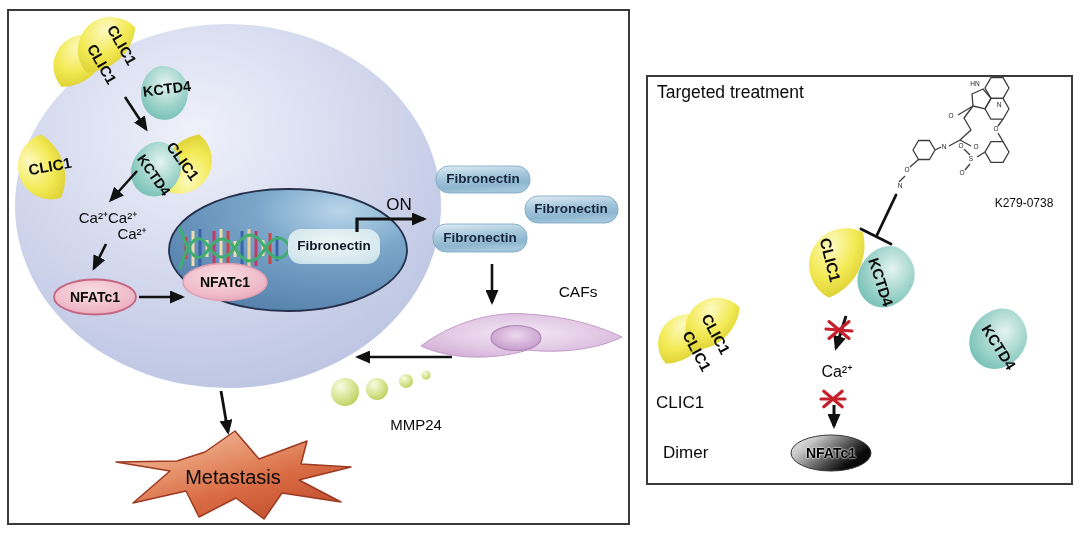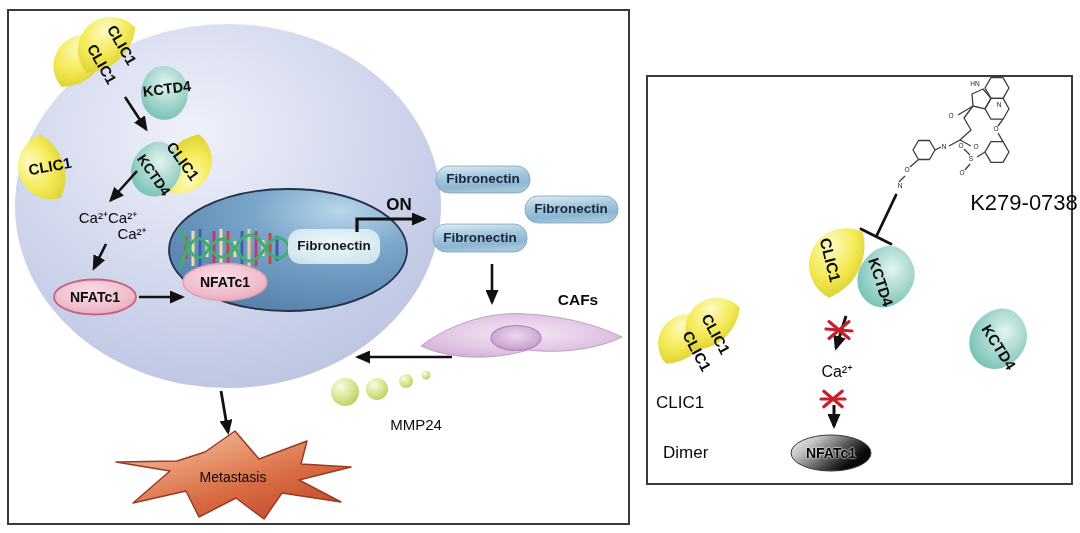--- a/index.html
+++ b/index.html
@@ -230,29 +230,30 @@
   <div class="lbl" style="left:102px;top:64px;font-size:15px;font-weight:600;transform:translate(-50%,-50%) rotate(60deg);">CLIC1</div>
   <div class="lbl" style="left:167px;top:89px;font-size:14.5px;font-weight:600;transform:translate(-50%,-50%) rotate(-7deg);">KCTD4</div>
   <div class="lbl" style="left:50px;top:166px;font-size:15px;font-weight:600;transform:translate(-50%,-50%) rotate(-10deg);">CLIC1</div>
   <div class="lbl" style="left:183px;top:161px;font-size:15px;font-weight:600;transform:translate(-50%,-50%) rotate(54deg);">CLIC1</div>
   <div class="lbl" style="left:154px;top:175px;font-size:14px;font-weight:600;transform:translate(-50%,-50%) rotate(55deg);">KCTD4</div>
   <div class="lbl" style="left:108px;top:217px;font-size:15px;font-weight:500;">Ca²⁺Ca²⁺</div>
   <div class="lbl" style="left:132px;top:233px;font-size:15px;font-weight:500;">Ca²⁺</div>
   <div class="lbl" style="left:95px;top:297px;font-size:14px;font-weight:600;">NFATc1</div>
   <div class="lbl" style="left:225px;top:282px;font-size:14px;font-weight:600;">NFATc1</div>
   <div class="lbl" style="left:334px;top:246px;font-size:13.5px;font-weight:700;color:#101826;">Fibronectin</div>
-  <div class="lbl" style="left:399px;top:204px;font-size:17px;font-weight:700;">ON</div>
+  <div class="lbl" style="left:399px;top:204px;font-size:17px;font-weight:400;">ON</div>
   <div class="lbl" style="left:483px;top:179px;font-size:13.5px;font-weight:700;color:#16263f;">Fibronectin</div>
   <div class="lbl" style="left:571px;top:209px;font-size:13.5px;font-weight:700;color:#16263f;">Fibronectin</div>
   <div class="lbl" style="left:480px;top:238px;font-size:13.5px;font-weight:700;color:#16263f;">Fibronectin</div>
-  <div class="lbl" style="left:578px;top:300px;font-size:15.5px;font-weight:700;">CAFs</div>
+  <div class="lbl" style="left:578px;top:292px;font-size:15.5px;font-weight:400;">CAFs</div>
   <div class="lbl" style="left:416px;top:424px;font-size:15px;font-weight:500;">MMP24</div>
-  <div class="lbl" style="left:233px;top:477px;font-size:14px;font-weight:500;">Metastasis</div>
-
-  <div class="lbl" style="left:1024px;top:203px;font-size:22px;font-weight:500;">K279-0738</div>
+  <div class="lbl" style="left:233px;top:477px;font-size:20px;font-weight:500;">Metastasis</div>
+
+  <div class="lbl-tl" style="left:657px;top:84px;font-size:17.5px;font-weight:500;">Targeted treatment</div>
+  <div class="lbl" style="left:1024px;top:203px;font-size:12px;font-weight:500;">K279-0738</div>
   <div class="lbl" style="left:830px;top:260px;font-size:15.5px;font-weight:600;transform:translate(-50%,-50%) rotate(76deg);">CLIC1</div>
   <div class="lbl" style="left:881px;top:282px;font-size:15px;font-weight:600;transform:translate(-50%,-50%) rotate(72deg);">KCTD4</div>
   <div class="lbl" style="left:837px;top:372px;font-size:16px;font-weight:500;">Ca²⁺</div>
   <div class="lbl" style="left:831px;top:453px;font-size:14px;font-weight:700;color:#000;text-shadow:0 0 2px #fff,0 0 2px #fff;">NFATc1</div>
   <div class="lbl" style="left:999px;top:347px;font-size:15px;font-weight:600;transform:translate(-50%,-50%) rotate(58deg);">KCTD4</div>
   <div class="lbl" style="left:716px;top:334px;font-size:15px;font-weight:600;transform:translate(-50%,-50%) rotate(62deg);">CLIC1</div>
   <div class="lbl" style="left:697px;top:351px;font-size:15px;font-weight:600;transform:translate(-50%,-50%) rotate(62deg);">CLIC1</div>
   <div class="lbl-tl" style="left:656px;top:394px;font-size:17px;font-weight:500;">CLIC1</div>
   <div class="lbl-tl" style="left:663px;top:412px;font-size:17px;font-weight:500;margin-top:32px;">Dimer</div>
 

